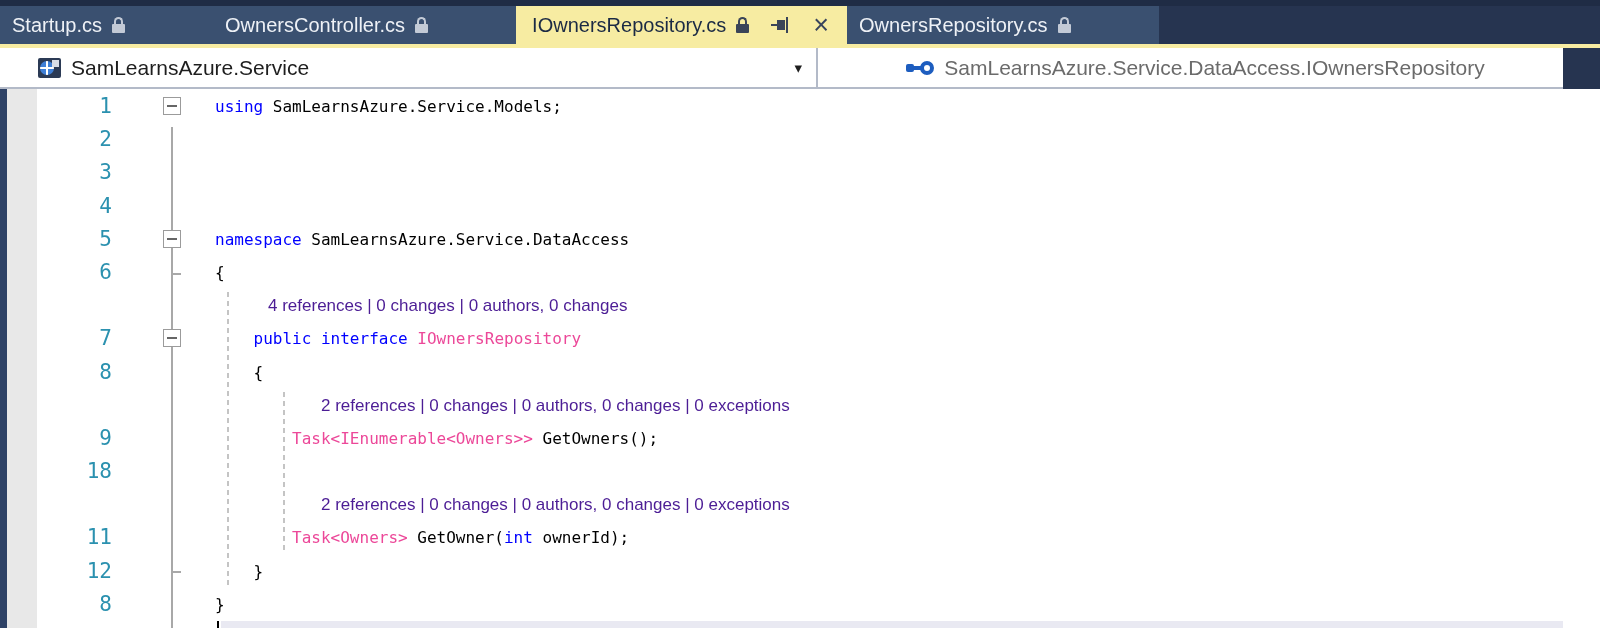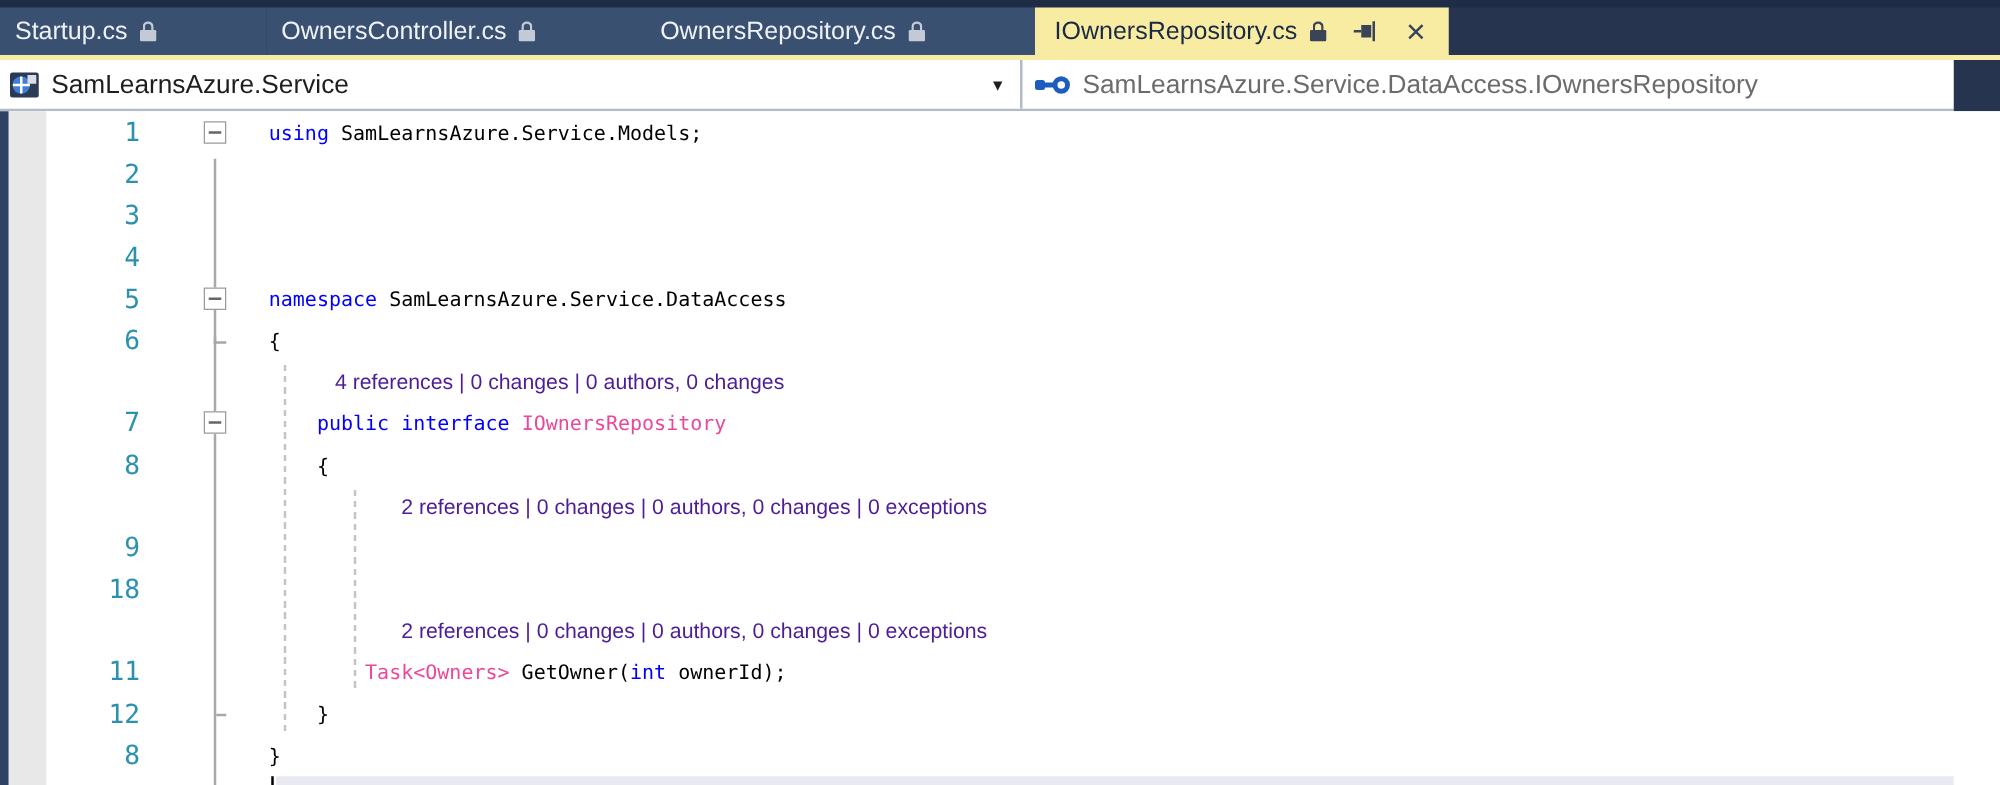--- a/index.html
+++ b/index.html
@@ -28,24 +28,24 @@
   .icon-pin .head { position:absolute; left:15px; top:1px; width:2px; height:16px; background:#3a4458; }
   .icon-close { margin-left:22px; font-size:27px; line-height:20px; color:#38445c; font-weight:400; }
 
   .tabstrip-border { position:absolute; left:0; top:44px; width:1600px; height:4px; background:#f7eca2; }
 
   
   #navbar { position:absolute; left:0; top:48px; width:1563px; height:41px; background:#ffffff;
             border-bottom:2px solid #b3bac8; }
   #navbar-right-fill { position:absolute; left:1563px; top:48px; width:37px; height:41px; background:#263450; }
   .nav-combo-left { position:absolute; left:0; top:0; width:816px; height:39px;
-                    display:flex; align-items:center; }
+                    display:flex; align-items:center;padding-left:30px; }
   .nav-sep { position:absolute; left:816px; top:0; width:2px; height:39px; background:#b3bac8; }
   .nav-combo-right { position:absolute; left:818px; top:0; width:745px; height:39px;
-                     display:flex; align-items:center; }
+                     display:flex; align-items:center;justify-content:center; }
   .proj-icon { position:relative; width:23px; height:20px; margin:0 10px 0 8px;
                background:#2b3a55; border-radius:2px; }
   .proj-icon .page { position:absolute; right:2px; top:2px; width:7px; height:7px; background:#d8dde6; }
   .proj-icon .globe { position:absolute; left:2px; top:3px; width:14px; height:14px; border-radius:50%;
       background:#3f7fd6;
       background-image:linear-gradient(#fff,#fff),linear-gradient(#fff,#fff);
       background-size:14px 2px,2px 14px; background-position:0 6px,6px 0; background-repeat:no-repeat; }
   .nav-project-text { font-size:21px; color:#1e1e1e; }
   .nav-caret { position:absolute; right:14px; font-size:15px; color:#1e1e1e; }
   .iface-icon { position:relative; width:30px; height:18px; margin:0 8px 0 10px; }
@@ -103,39 +103,39 @@
             <span class="lockbody"></span>
           </span>
         </div>
         <div class="tab inactive">
           <span class="tab-label">OwnersController.cs</span>
           <span class="icon-lock">
             <span class="shackle"></span>
             <span class="lockbody"></span>
           </span>
         </div>
-        <div class="tab inactive">
-          <span class="tab-label">OwnersRepository.cs</span>
-          <span class="icon-lock">
-            <span class="shackle"></span>
-            <span class="lockbody"></span>
-          </span>
-        </div>
         <div class="tab active">
           <span class="tab-label">IOwnersRepository.cs</span>
           <span class="icon-lock">
             <span class="shackle"></span>
             <span class="lockbody"></span>
           </span>
           <span class="icon-pin">
             <span class="needle"></span>
             <span class="pinbody"></span>
             <span class="head"></span>
           </span>
           <span class="icon-close">×</span>
+        </div>
+        <div class="tab inactive">
+          <span class="tab-label">OwnersRepository.cs</span>
+          <span class="icon-lock">
+            <span class="shackle"></span>
+            <span class="lockbody"></span>
+          </span>
         </div>
       </div>
   </div>
   <div class="tabstrip-border"></div>
 
   <div id="navbar">
     <div class="nav-combo-left">
       <span class="proj-icon">
         <span class="globe"></span>
           <span class="page"></span>
@@ -206,20 +206,21 @@
         </div>
         <div class="row">
           <span class="linenum">8</span>
           <span class="codetext"><span class="tok-pl">    {</span></span>
         </div>
         <div class="row">
           <span class="lenstext" style="left: 321px;">2 references | 0 changes | 0 authors, 0 changes | 0 exceptions</span>
         </div>
         <div class="row">
           <span class="linenum">9</span>
+          <span class="codetext"><span class="tok-pl">        </span><span class="tok-ty">Task&lt;IEnumerable&lt;Owners&gt;&gt;</span><span class="tok-pl"> GetOwners();</span></span>
         </div>
         <div class="row">
           <span class="linenum">18</span>
           <span class="codetext"></span>
         </div>
         <div class="row">
           <span class="lenstext" style="left: 321px;">2 references | 0 changes | 0 authors, 0 changes | 0 exceptions</span>
         </div>
         <div class="row">
           <span class="linenum">11</span>

